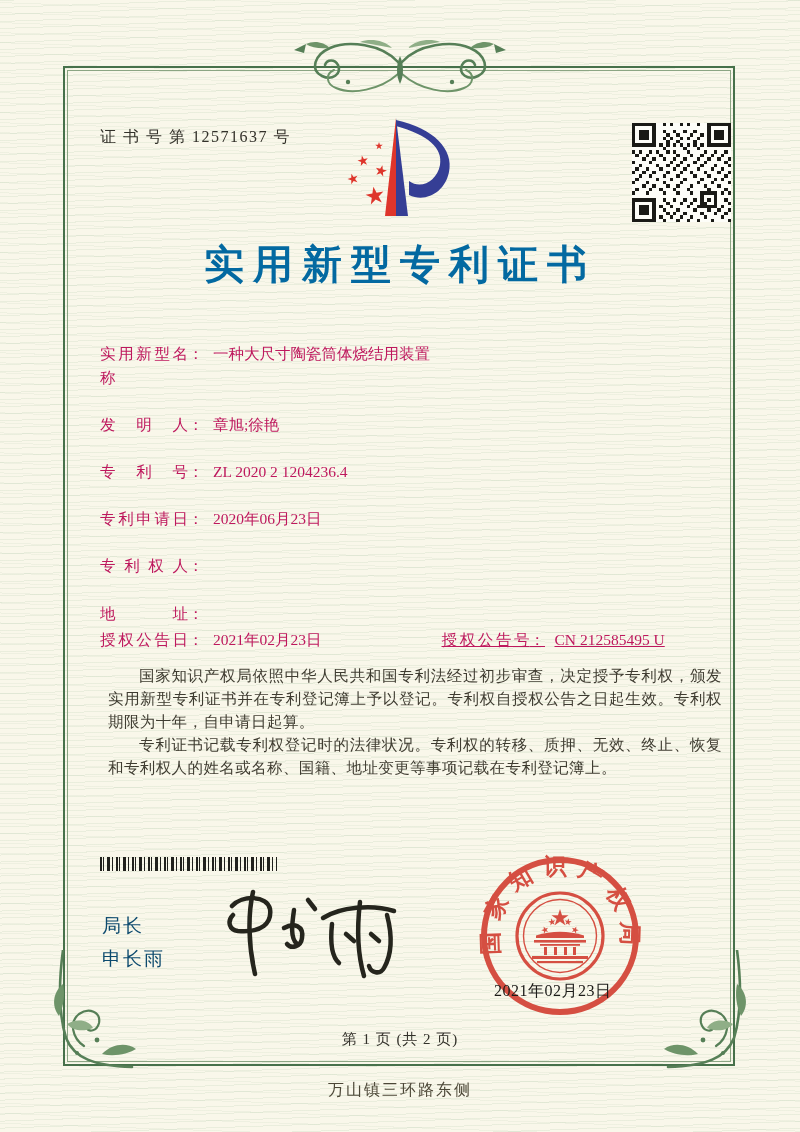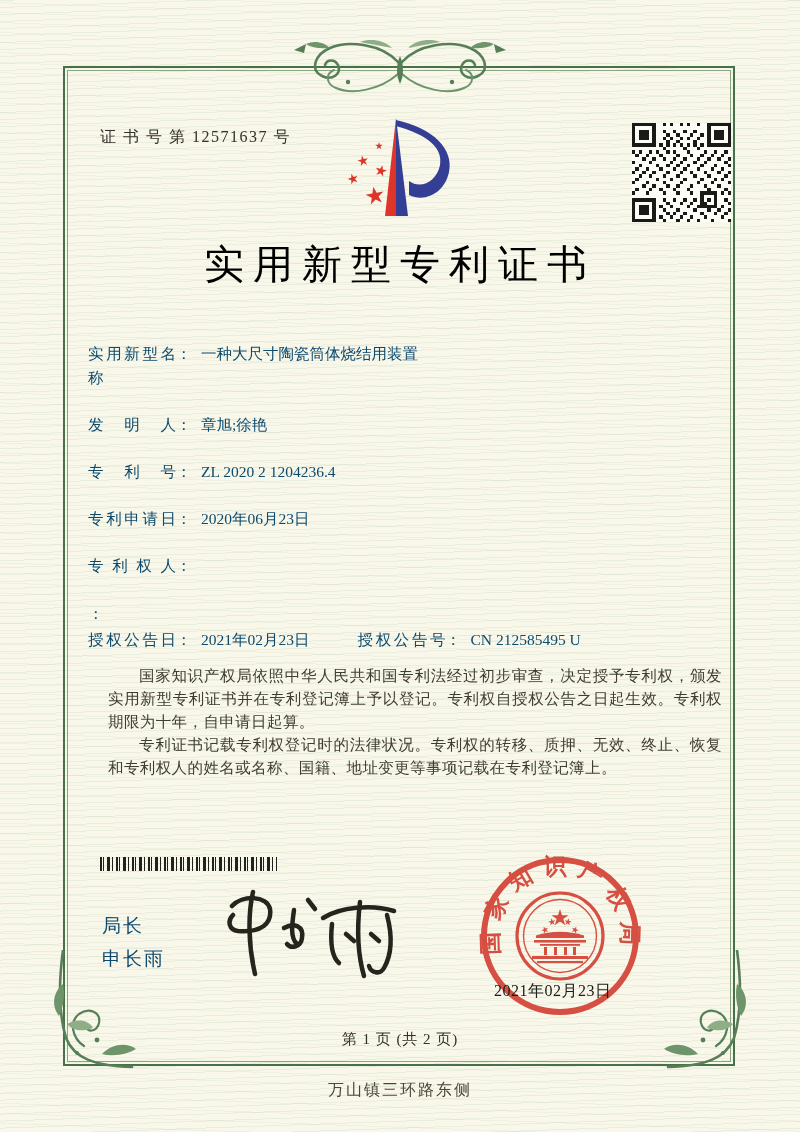--- a/index.html
+++ b/index.html
@@ -12,31 +12,31 @@
       repeating-linear-gradient(182deg, rgba(130,172,130,.09) 0 1px, transparent 1px 10px);
   }
   .abs{position:absolute;}
   
   .frame{left:63px;top:66px;width:668px;height:996px;border:2.5px solid #47714b;z-index:1;}
   .frame-inner{position:absolute;inset:2px;border:1px solid #8ba583;}
   
   .cert-no{left:100px;top:127px;font-size:16px;letter-spacing:1.5px;color:#33312a;z-index:3;}
   .logo{left:336px;top:114px;z-index:3;}
   .qr{left:632px;top:123px;z-index:3;}
-  .title{left:0;top:237px;width:800px;text-align:center;font-size:40px;font-weight:400;
-         letter-spacing:9px;color:#000000;z-index:3;}
-  
-  .fields{left:88px;top:342px;width:614px;font-size:15.5px;color:#0c4a6e;z-index:3;}
+  .title{left:0;top:237px;width:800px;text-align:center;font-size:40px;font-weight:700;
+         letter-spacing:9px;color:#0369a1;z-index:3;}
+  
+  .fields{left:100px;top:342px;width:614px;font-size:15.5px;color:#be185d;z-index:3;}
   .frow{display:flex;line-height:24px;margin-bottom:23px;}
   .flabel{width:88px;text-align:justify;text-align-last:justify;flex:none;}
   .fcolon{width:16px;flex:none;margin-right:9px;}
   .fvalue{flex:0 1 auto;}
   .frow.addr{line-height:25px;margin-bottom:2px;}
   .frow.addr .fvalue{width:400px;}
-  .grant2{margin-left:48px;display:flex;}
+  .grant2{margin-left:120px;display:flex;text-decoration:underline;}
   
   .paras{left:108px;top:664px;width:614px;font-size:15.5px;line-height:23px;color:#3f3c31;
          text-align:justify;letter-spacing:.4px;z-index:3;}
   .paras p{margin:0;text-indent:2em;}
   
   .barcode{left:100px;top:857px;width:177px;height:14px;z-index:3;
     background:repeating-linear-gradient(90deg,#21211d 0 2px,transparent 2px 3px,#21211d 3px 4px,
       transparent 4px 7px,#21211d 7px 10px,transparent 10px 12px,#21211d 12px 13px,transparent 13px 16px);}
   .sig-block{left:102px;top:909px;font-family:"Liberation Sans",sans-serif;font-size:19px;
              line-height:33px;letter-spacing:2px;color:#0c4a6e;z-index:3;}
@@ -160,20 +160,21 @@
   <div class="frow">
     <span class="flabel">专利申请日</span>
       <span class="fcolon">：</span>
       <span class="fvalue">2020年06月23日</span>
   </div>
   <div class="frow">
     <span class="flabel">专利权人</span>
       <span class="fcolon">：</span>
   </div>
   <div class="frow addr">
+    <span class="flabel">地址</span>
       <span class="fcolon">：</span>
   </div>
   <div class="frow">
     <span class="flabel">授权公告日</span>
       <span class="fcolon">：</span>
       <span class="fvalue">2021年02月23日</span>
     <span class="grant2">
       <span class="flabel">授权公告号</span>
         <span class="fcolon">：</span>
         <span class="fvalue">CN 212585495 U</span>

